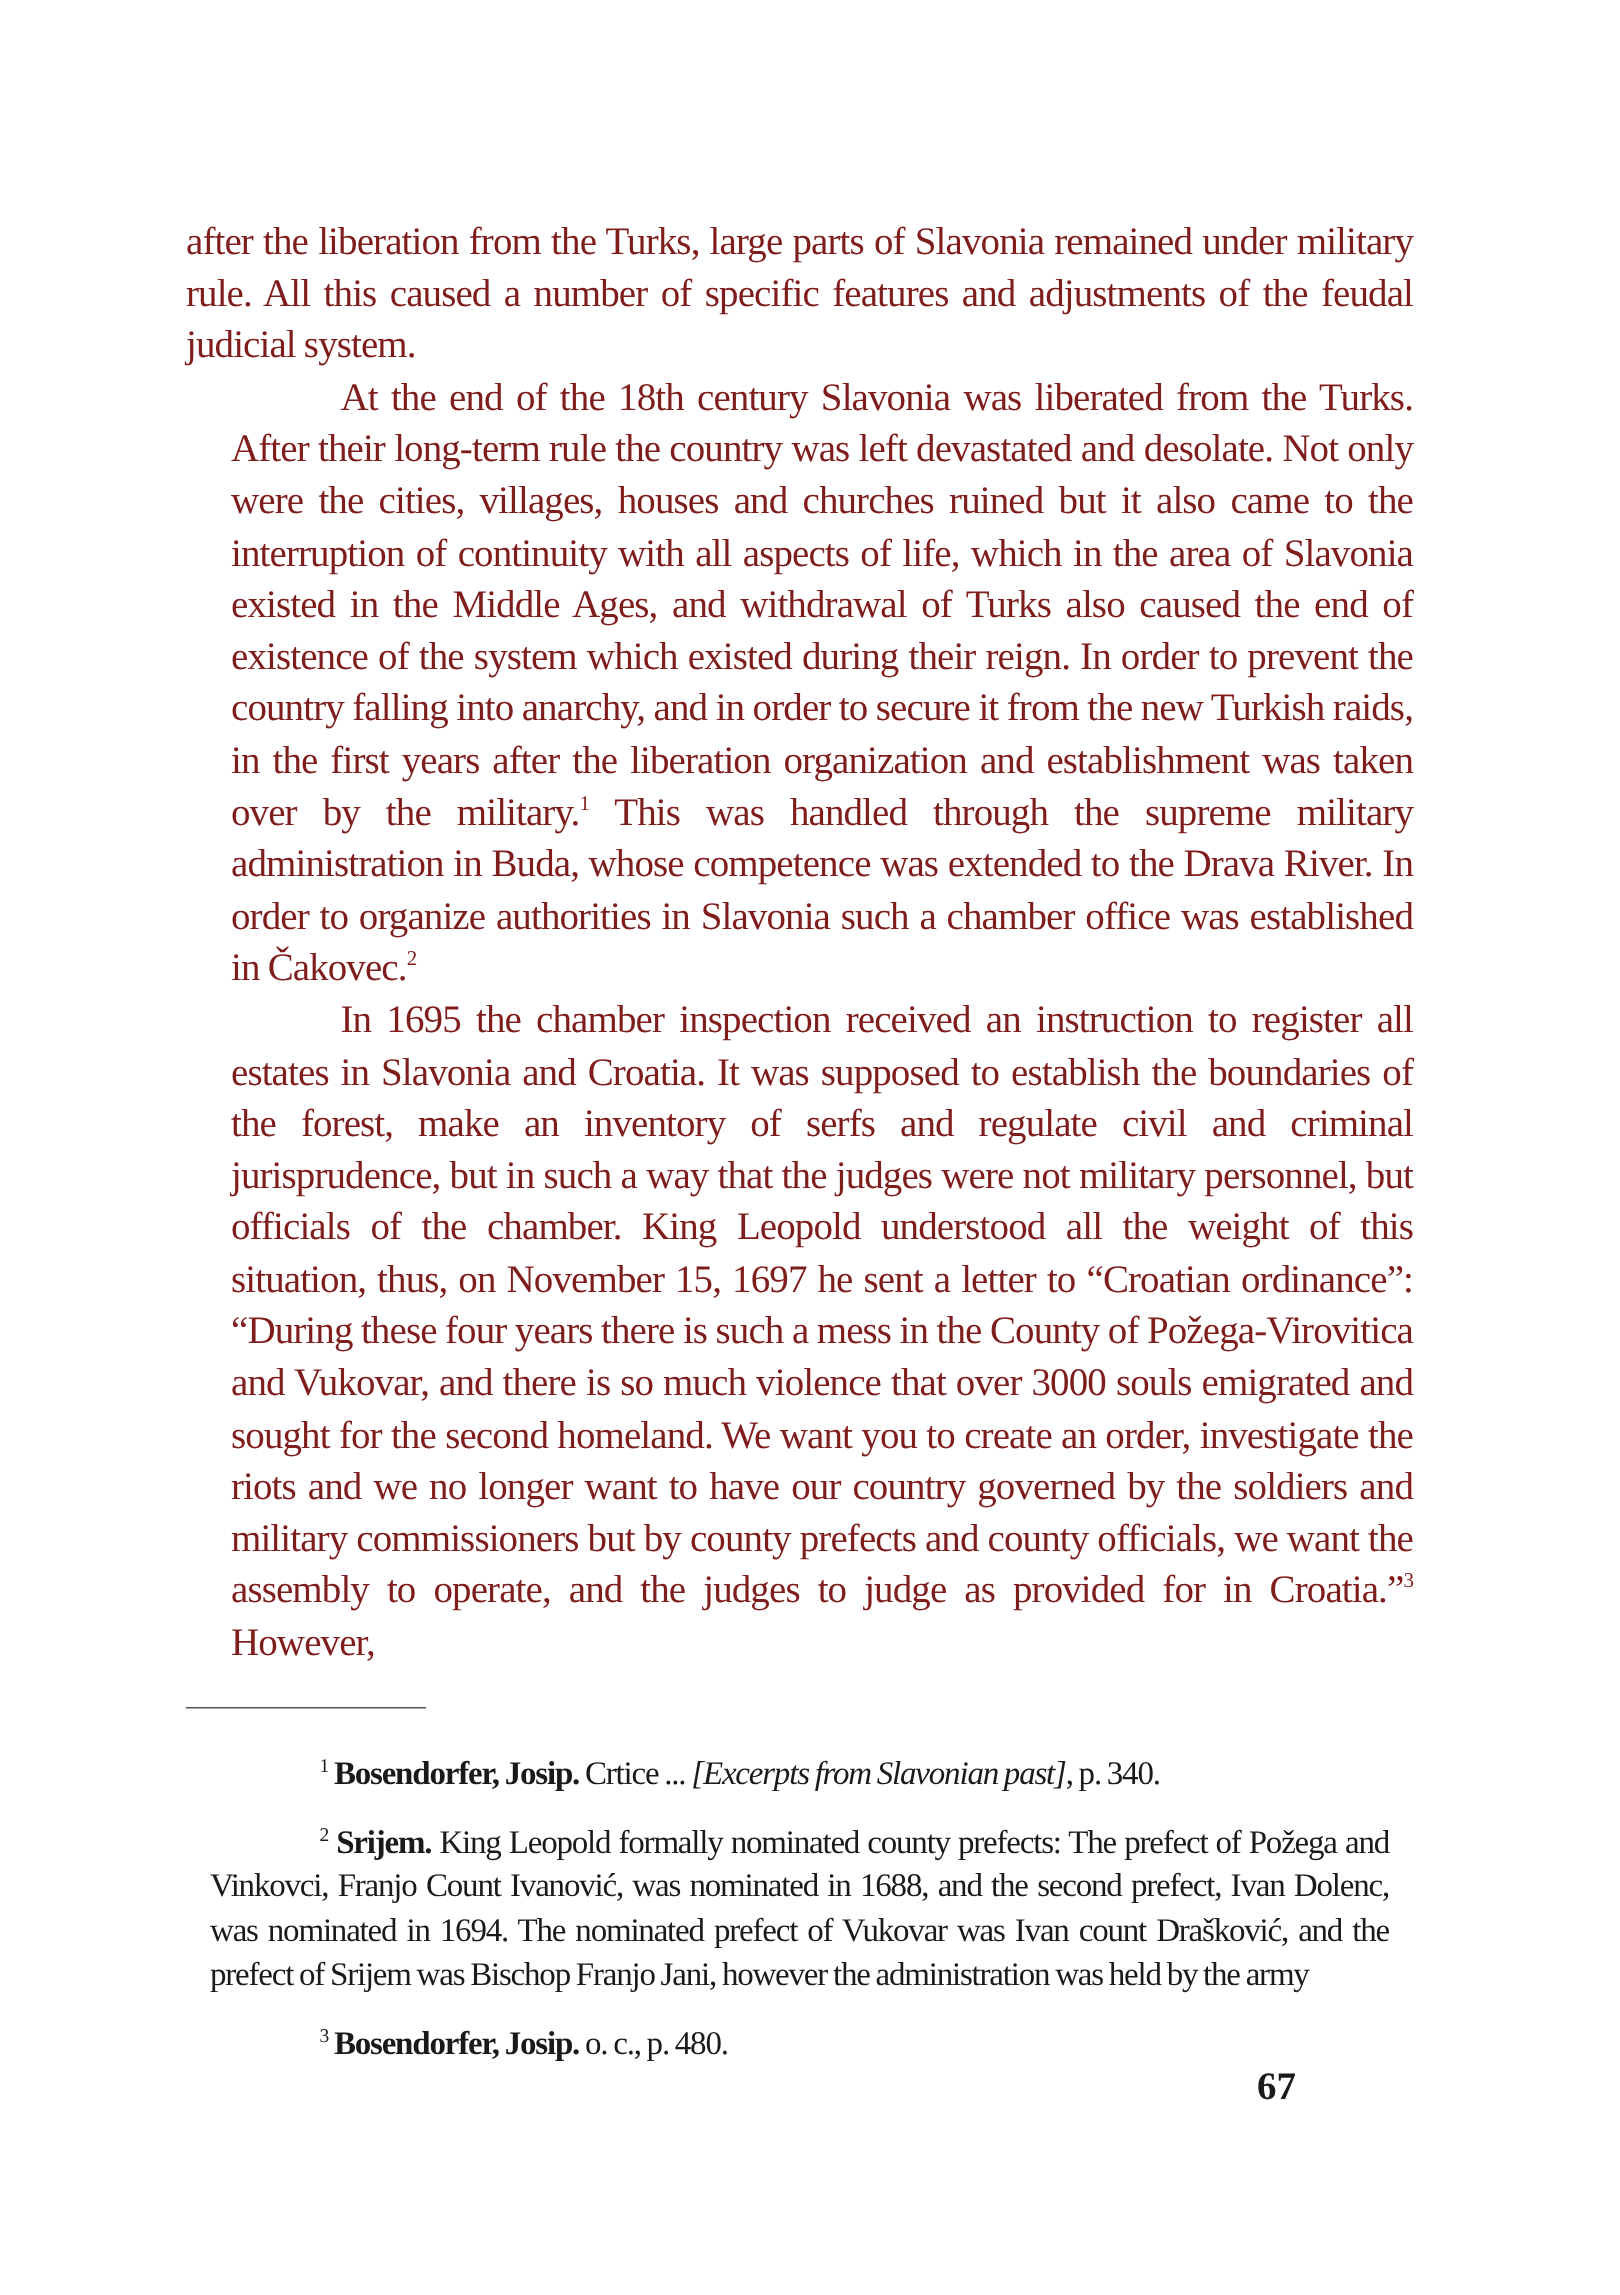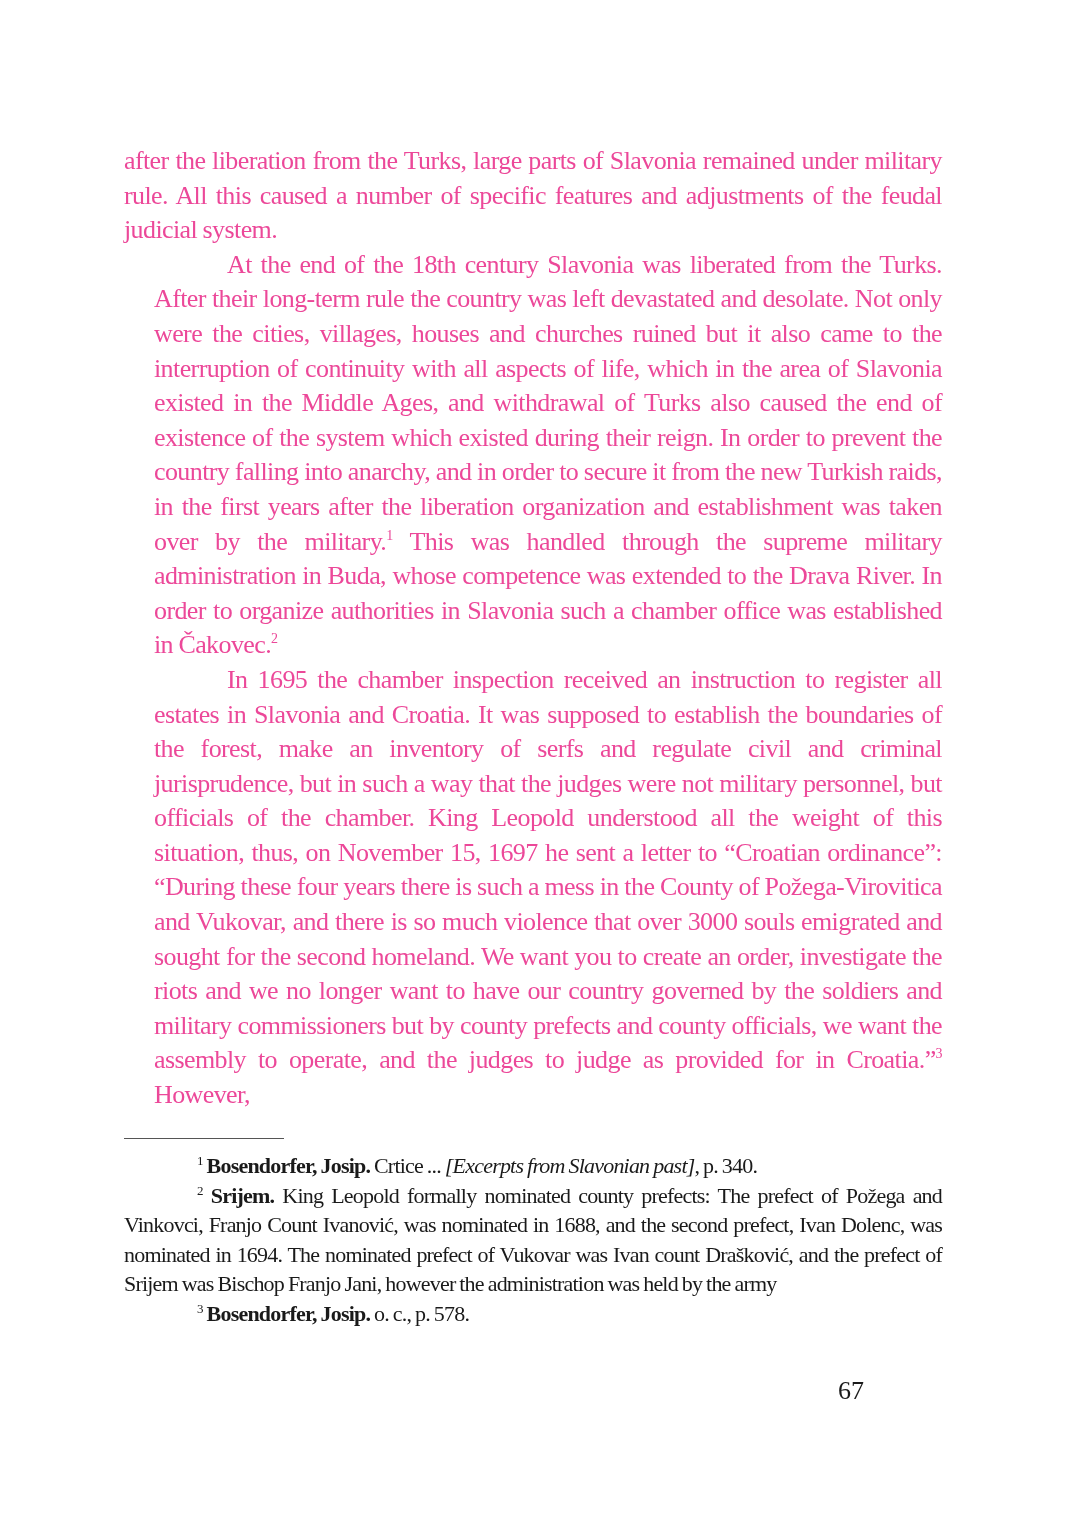--- a/index.html
+++ b/index.html
@@ -1,55 +1,55 @@
 <!DOCTYPE html>
 <html><head>
   <meta charset="utf-8">
   <style>
     html, body { margin: 0; padding: 0; background: #ffffff; }
     body { width: 1080px; height: 1530px; position: relative; overflow: hidden; }
     .page {
       position: absolute; left: 124px; top: 144px; width: 818px;
       font-family: "Liberation Serif", "DejaVu Serif", serif;
-      color: #ec4899;
+      color: #7f1d1d;
     }
     .body-text {
       font-size: 26px; line-height: 34.6px; text-align: justify;
       letter-spacing: -0.6px; word-spacing: -0.5px;
     }
     .body-text p { margin: 0; }
     .body-text p.indent { text-indent: 73px; margin-left: 30px; }
     sup.fn { font-size: 14px; vertical-align: 10px; line-height: 0; }
     .rule {
       position: absolute; left: 124px; top: 1138px; width: 160px; height: 1px;
       background: #555;
     }
     .notes {
       position: absolute; left: 124px; top: 1151px; width: 818px;
       font-family: "Liberation Serif", "DejaVu Serif", serif;
       font-size: 22px; line-height: 29.5px; letter-spacing: -0.8px; word-spacing: -0.8px;
       color: #1a1a1a; text-align: justify;
     }
-    .notes p { margin: 0; text-indent: 73px; }
+    .notes p { margin: 16px; text-indent: 73px; }
     .notes b { font-weight: bold; }
     .notes sup { font-size: 13px; vertical-align: 8px; line-height: 0; }
-    .pnum { position: absolute; left: 838px; top: 1376px; font-family: "Liberation Serif", "DejaVu Serif", serif; font-size: 26px; color: #1a1a1a; }
+    .pnum { position: absolute; left: 838px; top: 1376px; font-family: "Liberation Serif", "DejaVu Serif", serif; font-size: 26px; color: #1a1a1a; font-weight: bold; }
   </style>
 </head>
 <body>
 
 <div class="page">
   <div class="body-text">
     <p><span>after the liberation from the Turks, large parts of Slavonia remained under military rule. All this caused a number of specific features and adjustments of the feudal judicial system.</span></p>
     <p class="indent"><span>At the end of the 18th century Slavonia was liberated from the Turks. After their long-term rule the country was left devastated and desolate. Not only were the cities, villages, houses and churches ruined but it also came to the interruption of continuity with all aspects of life, which in the area of Slavonia existed in the Middle Ages, and withdrawal of Turks also caused the end of existence of the system which existed during their reign. In order to prevent the country falling into anarchy, and in order to secure it from the new Turkish raids, in the first years after the liberation organization and establishment was taken over by the military.</span><sup class="fn">1</sup><span> This was handled through the supreme military administration in Buda, whose competence was extended to the Drava River. In order to organize authorities in Slavonia such a chamber office was established in Čakovec.</span><sup class="fn">2</sup></p>
     <p class="indent"><span>In 1695 the chamber inspection received an instruction to register all estates in Slavonia and Croatia. It was supposed to establish the boundaries of the forest, make an inventory of serfs and regulate civil and criminal jurisprudence, but in such a way that the judges were not military personnel, but officials of the chamber. King Leopold understood all the weight of this situation, thus, on November 15, 1697 he sent a letter to “Croatian ordinance”: “During these four years there is such a mess in the County of Požega-Virovitica and Vukovar, and there is so much violence that over 3000 souls emigrated and sought for the second homeland. We want you to create an order, investigate the riots and we no longer want to have our country governed by the soldiers and military commissioners but by county prefects and county officials, we want the assembly to operate, and the judges to judge as provided for in Croatia.”</span><sup class="fn">3</sup><span> However,</span></p>
   </div>
 </div>
 
 <div class="rule"></div>
 
 <div class="notes">
   <p><sup>1</sup> <b>Bosendorfer, Josip.</b><span> Crtice ... </span><i>[Excerpts from Slavonian past]</i><span>, p. 340.</span></p>
   <p><sup>2</sup> <b>Srijem.</b><span> King Leopold formally nominated county prefects: The prefect of Požega and Vinkovci, Franjo Count Ivanović, was nominated in 1688, and the second prefect, Ivan Dolenc, was nominated in 1694. The nominated prefect of Vukovar was Ivan count Drašković, and the prefect of Srijem was Bischop Franjo Jani, however the administration was held by the army</span></p>
-  <p><sup>3</sup> <b>Bosendorfer, Josip.</b><span> o. c., p. 578.</span></p>
+  <p><sup>3</sup> <b>Bosendorfer, Josip.</b><span> o. c., p. 480.</span></p>
 </div>
 
 <div class="pnum">67</div>
 
 </body></html>

